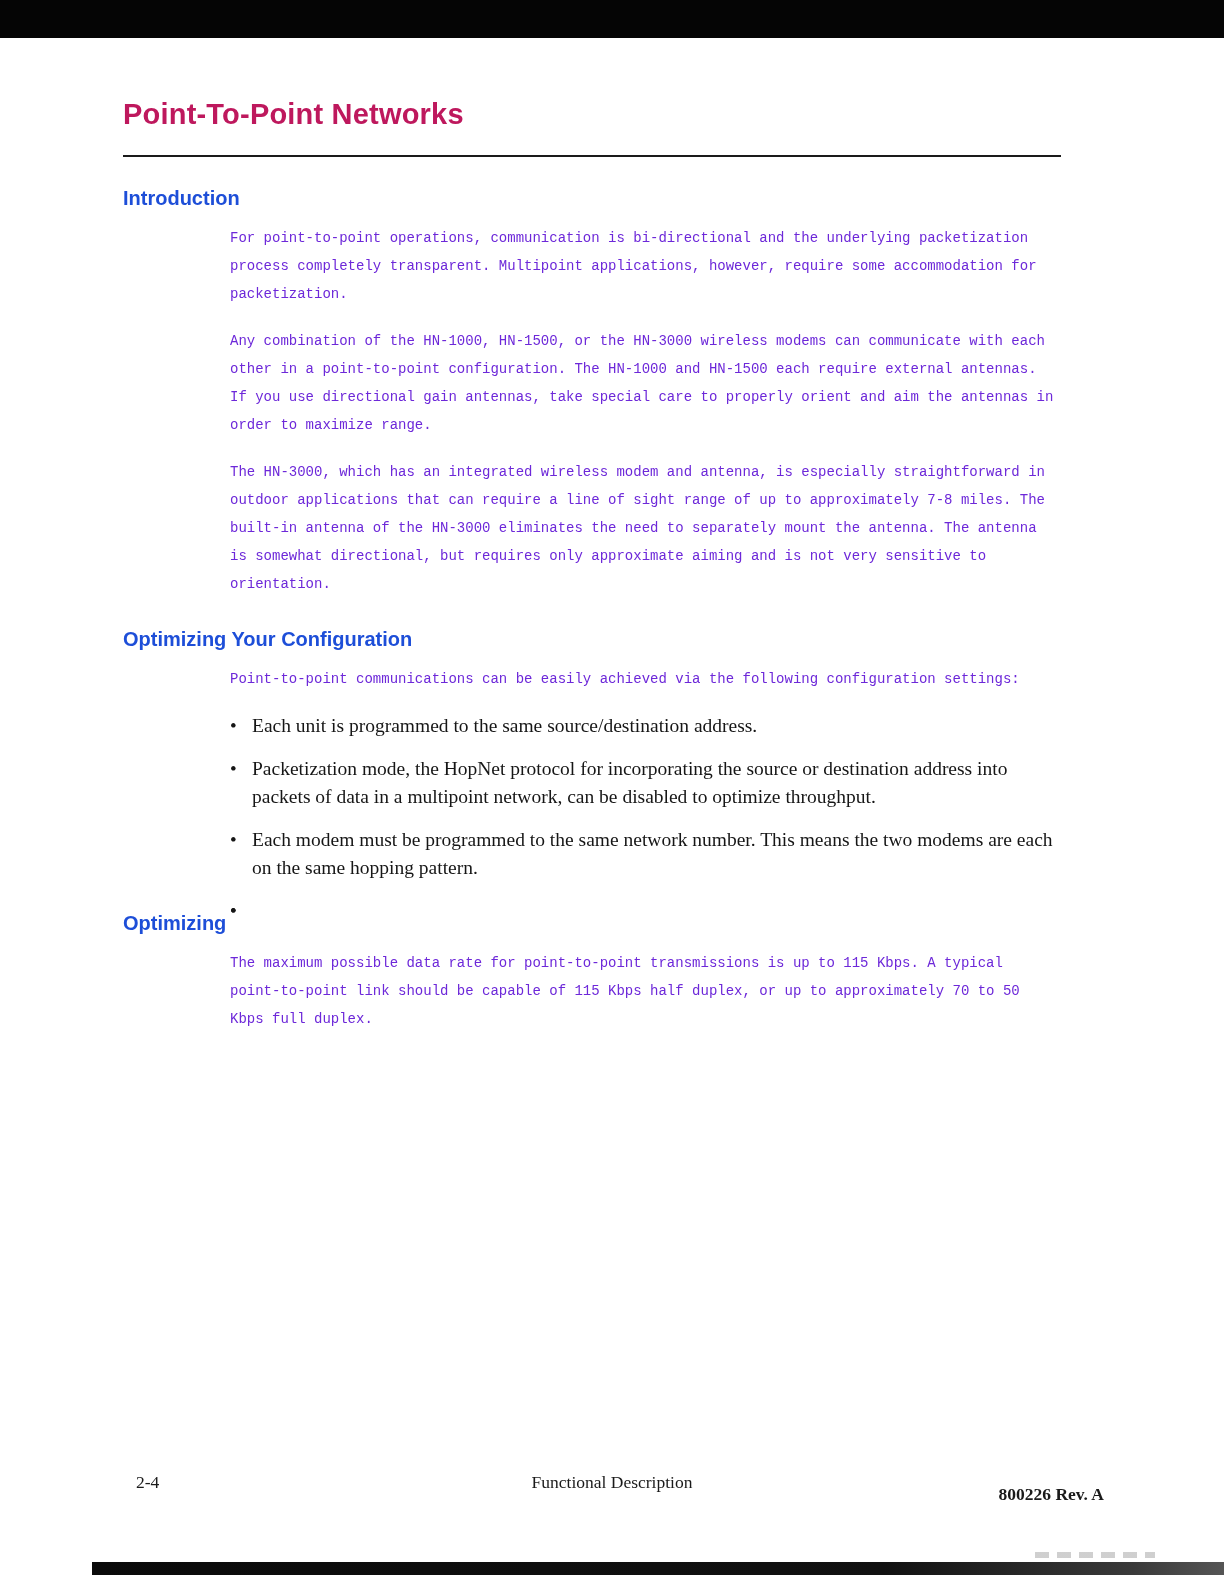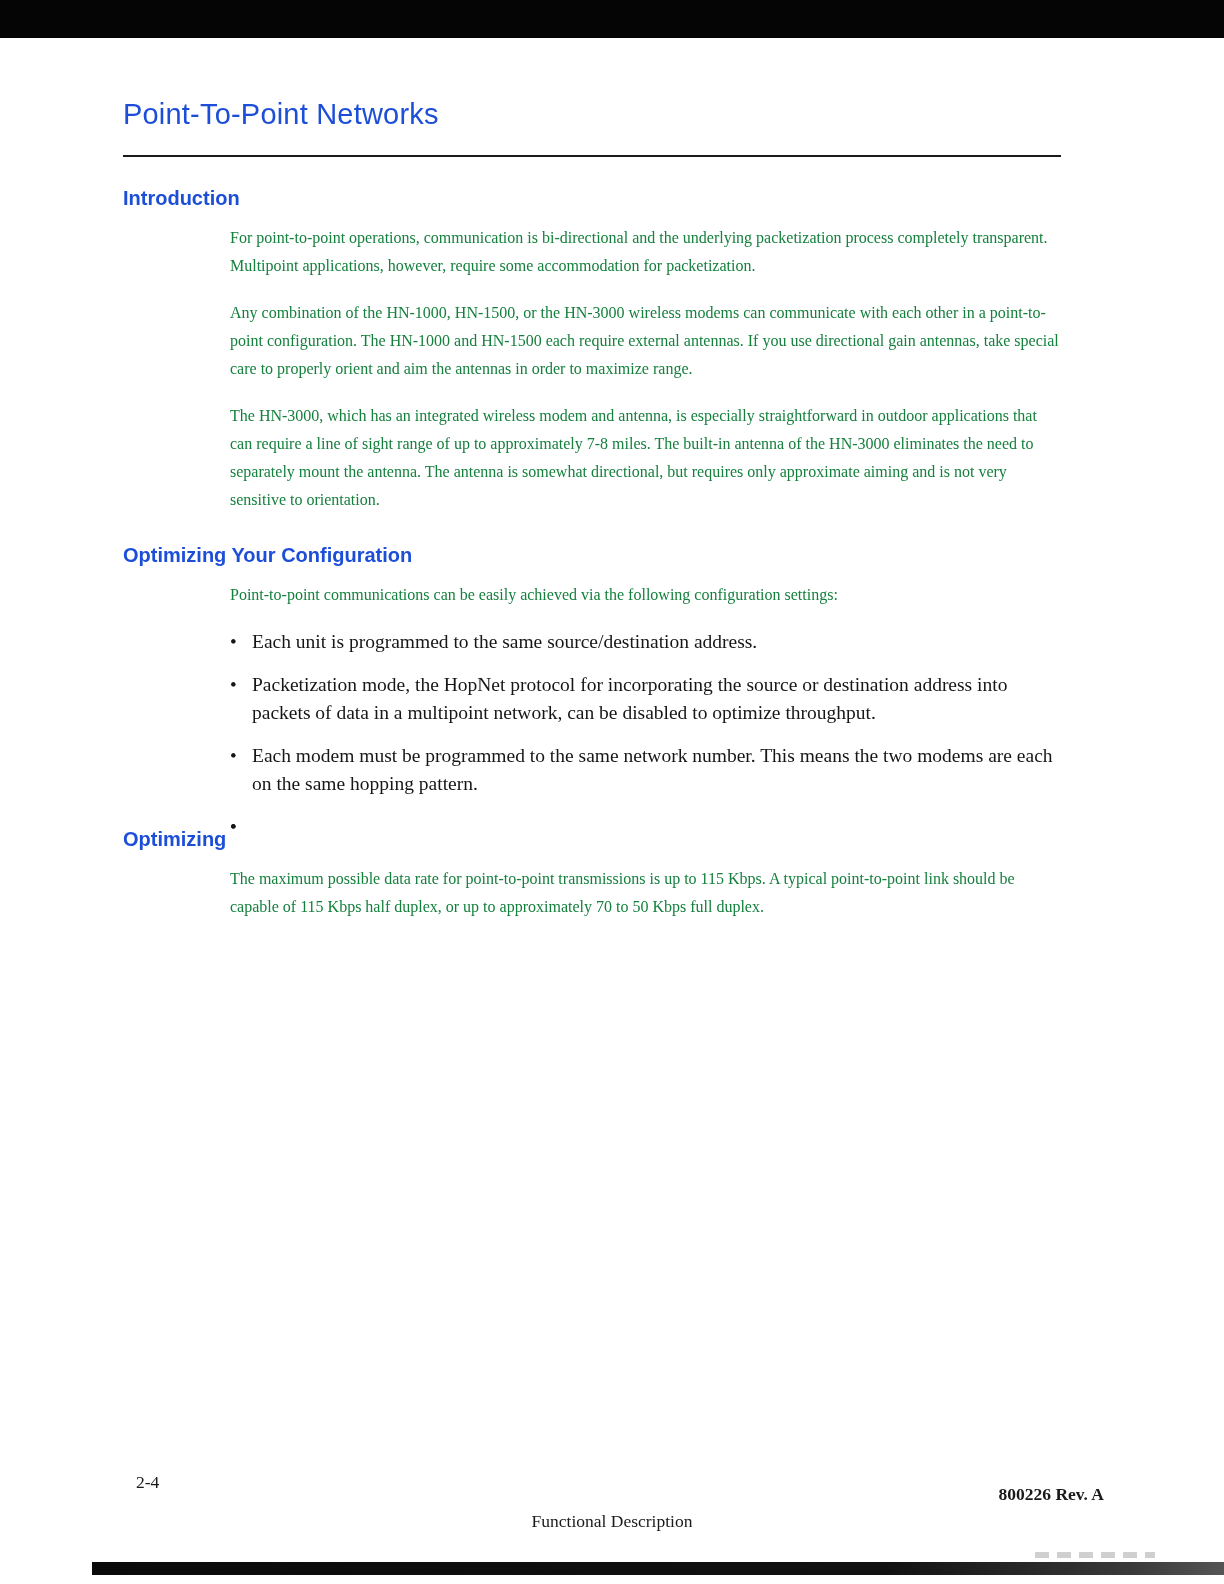--- a/index.html
+++ b/index.html
@@ -38,24 +38,24 @@
   }
   .page {
     position: absolute;
     top: 38px;
     left: 0;
     width: 1224px;
     padding: 60px 120px 0 123px;
   }
   .doc-title {
     font-family: "Liberation Sans", sans-serif;
-    font-weight: 400;
+    font-weight: 700;
     font-size: 29px;
     letter-spacing: .2px;
-    color: #1d4ed8;
+    color: #be185d;
   }
   .title-rule {
     margin-top: 24px;
     height: 2px;
     background: #1a1a1a;
     width: 938px;
     border: 0;
   }
   .section-heading {
     font-family: "Liberation Sans", sans-serif;
@@ -63,24 +63,25 @@
     font-size: 20px;
     color: #1d4ed8;
     margin-top: 30px;
     margin-bottom: 14px;
   }
   .body-block {
     padding-left: 107px; 
     width: 938px;
   }
   .para {
-    font-size: 16px;
+    font-size: 14px;
     line-height: 28px;
     margin-bottom: 19px;
-    color: #15803d;
+    color: #6d28d9;
+    font-family: Liberation Mono, monospace;
   }
   .bullet-list { list-style: none; }
   .bullet-item {
     position: relative;
     padding-left: 22px;
     font-size: 19.5px;
     line-height: 28px;
     margin-bottom: 15px;
     color: #161616;
   }
@@ -92,21 +93,21 @@
   }
   .footer {
     position: absolute;
     top: 1472px;
     left: 0;
     width: 1224px;
     font-size: 17.5px;
     color: #1a1a1a;
   }
   .footer-page { position: absolute; left: 136px; top: 0; }
-  .footer-center { position: absolute; left: 0; width: 1224px; text-align: center; top: 0; margin-top: 39px; }
+  .footer-center { position: absolute; left: 0; width: 1224px; text-align: center; top: 0; }
   .footer-right { position: absolute; right: 120px; top: 12px; font-weight: bold; }
 </style>
 </head>
 <body>
 
 <div class="scan-bar-top"></div>
 
 <div class="page">
 
   <h1 class="doc-title">Point-To-Point Networks</h1>

